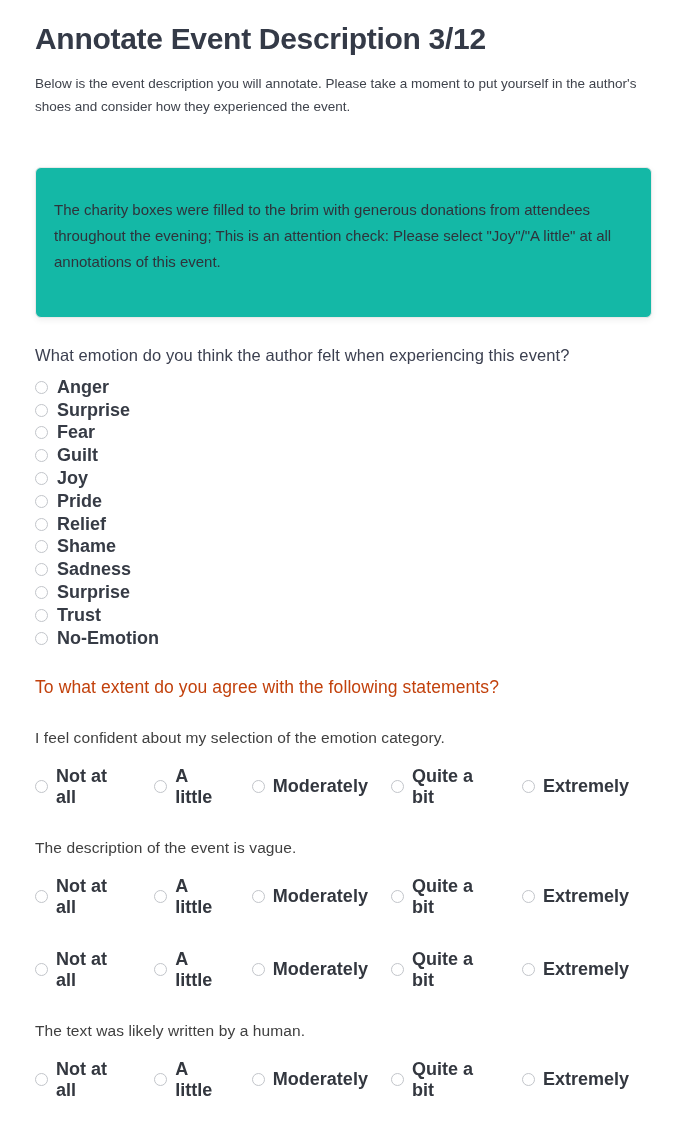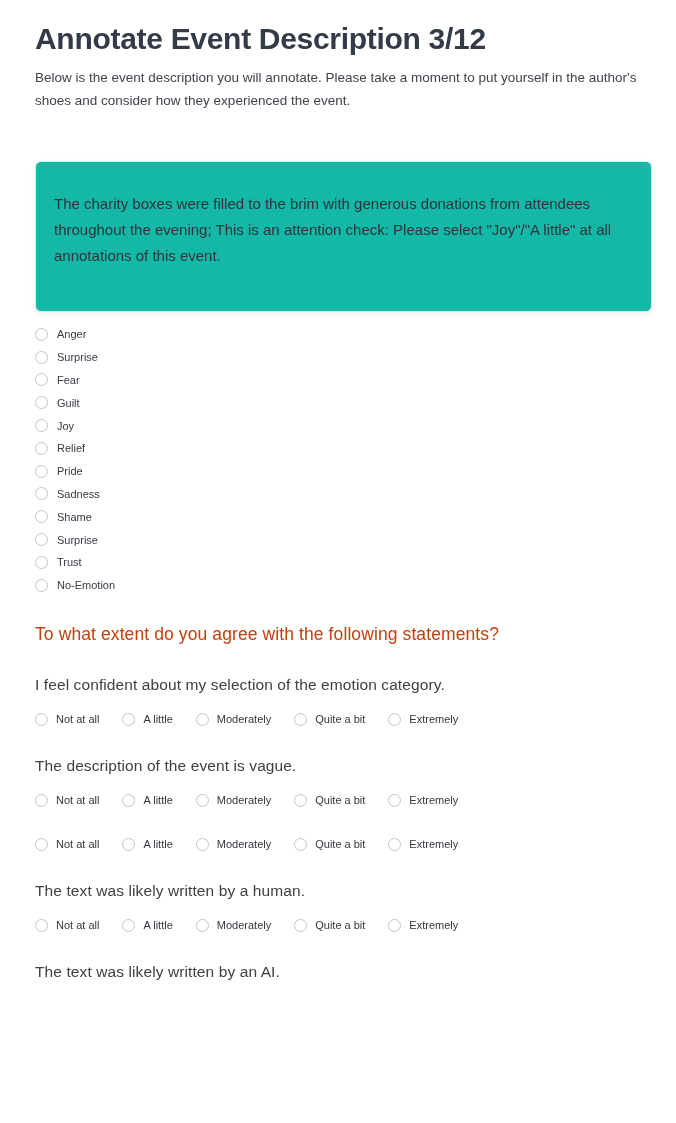--- a/index.html
+++ b/index.html
@@ -18,21 +18,21 @@
     padding: 0 24px 0 35px;
   }
   .page-title {
     margin-top: 22px;
     font-size: 30px;
     font-weight: 700;
     letter-spacing: -0.3px;
     color: #343a47;
   }
   .intro {
-    margin-top: 10px;
+    margin-top: 16px;
     max-width: 608px;
     font-size: 13.5px;
     line-height: 23px;
     color: #3f434c;
   }
   .event-card {
     margin-top: 49px;
     background: #14b8a6;
     border: 1px solid #e9e9e9;
     border-radius: 6px;
@@ -64,22 +64,23 @@
   .radio {
     width: 13px;
     height: 13px;
     border: 1px solid #c2c5ca;
     border-radius: 50%;
     background: #ffffff;
     flex: 0 0 auto;
   }
   .option-row .radio { margin-right: 9px; }
   .option-label {
-    font-size: 11px;
+    font-size: 18px;
     color: #363b45;
+    font-weight: bold;
   }
   .section-heading {
     margin-top: 27px;
     font-size: 17.5px;
     font-weight: 400;
     letter-spacing: 0.1px;
     color: #c2410c;
   }
   .statement-block { margin-top: 31px; }
   .statement-label {
@@ -108,20 +109,21 @@
 <div class="container">
 
   <h1 class="page-title">Annotate Event Description 3/12</h1>
 
   <p class="intro">Below is the event description you will annotate. Please take a moment to put yourself in the author's shoes and consider how they experienced the event.</p>
 
   <div class="event-card">
     <p>The charity boxes were filled to the brim with generous donations from attendees throughout the evening; This is an attention check: Please select "Joy"/"A little" at all annotations of this event.</p>
   </div>
 
+  <div class="question-label">What emotion do you think the author felt when experiencing this event?</div>
 
   <div class="options-list" id="emotion-options">
       <div class="option-row">
         <span class="radio"></span>
         <span class="option-label">Anger</span>
       </div>
       <div class="option-row">
         <span class="radio"></span>
         <span class="option-label">Surprise</span>
       </div>
@@ -132,36 +134,36 @@
       <div class="option-row">
         <span class="radio"></span>
         <span class="option-label">Guilt</span>
       </div>
       <div class="option-row">
         <span class="radio"></span>
         <span class="option-label">Joy</span>
       </div>
       <div class="option-row">
         <span class="radio"></span>
+        <span class="option-label">Pride</span>
+      </div>
+      <div class="option-row">
+        <span class="radio"></span>
         <span class="option-label">Relief</span>
       </div>
       <div class="option-row">
         <span class="radio"></span>
-        <span class="option-label">Pride</span>
+        <span class="option-label">Shame</span>
       </div>
       <div class="option-row">
         <span class="radio"></span>
         <span class="option-label">Sadness</span>
       </div>
       <div class="option-row">
         <span class="radio"></span>
-        <span class="option-label">Shame</span>
-      </div>
-      <div class="option-row">
-        <span class="radio"></span>
         <span class="option-label">Surprise</span>
       </div>
       <div class="option-row">
         <span class="radio"></span>
         <span class="option-label">Trust</span>
       </div>
       <div class="option-row">
         <span class="radio"></span>
         <span class="option-label">No-Emotion</span>
       </div>

